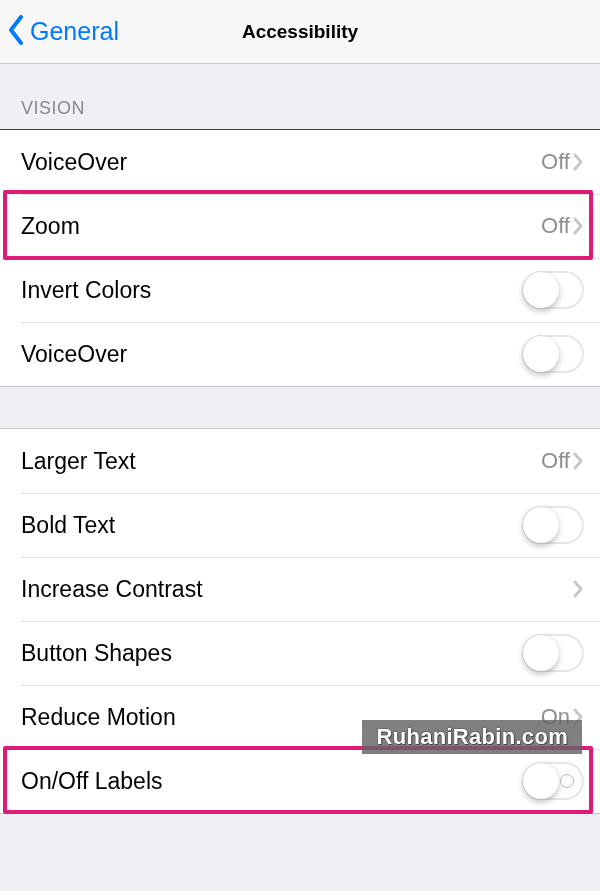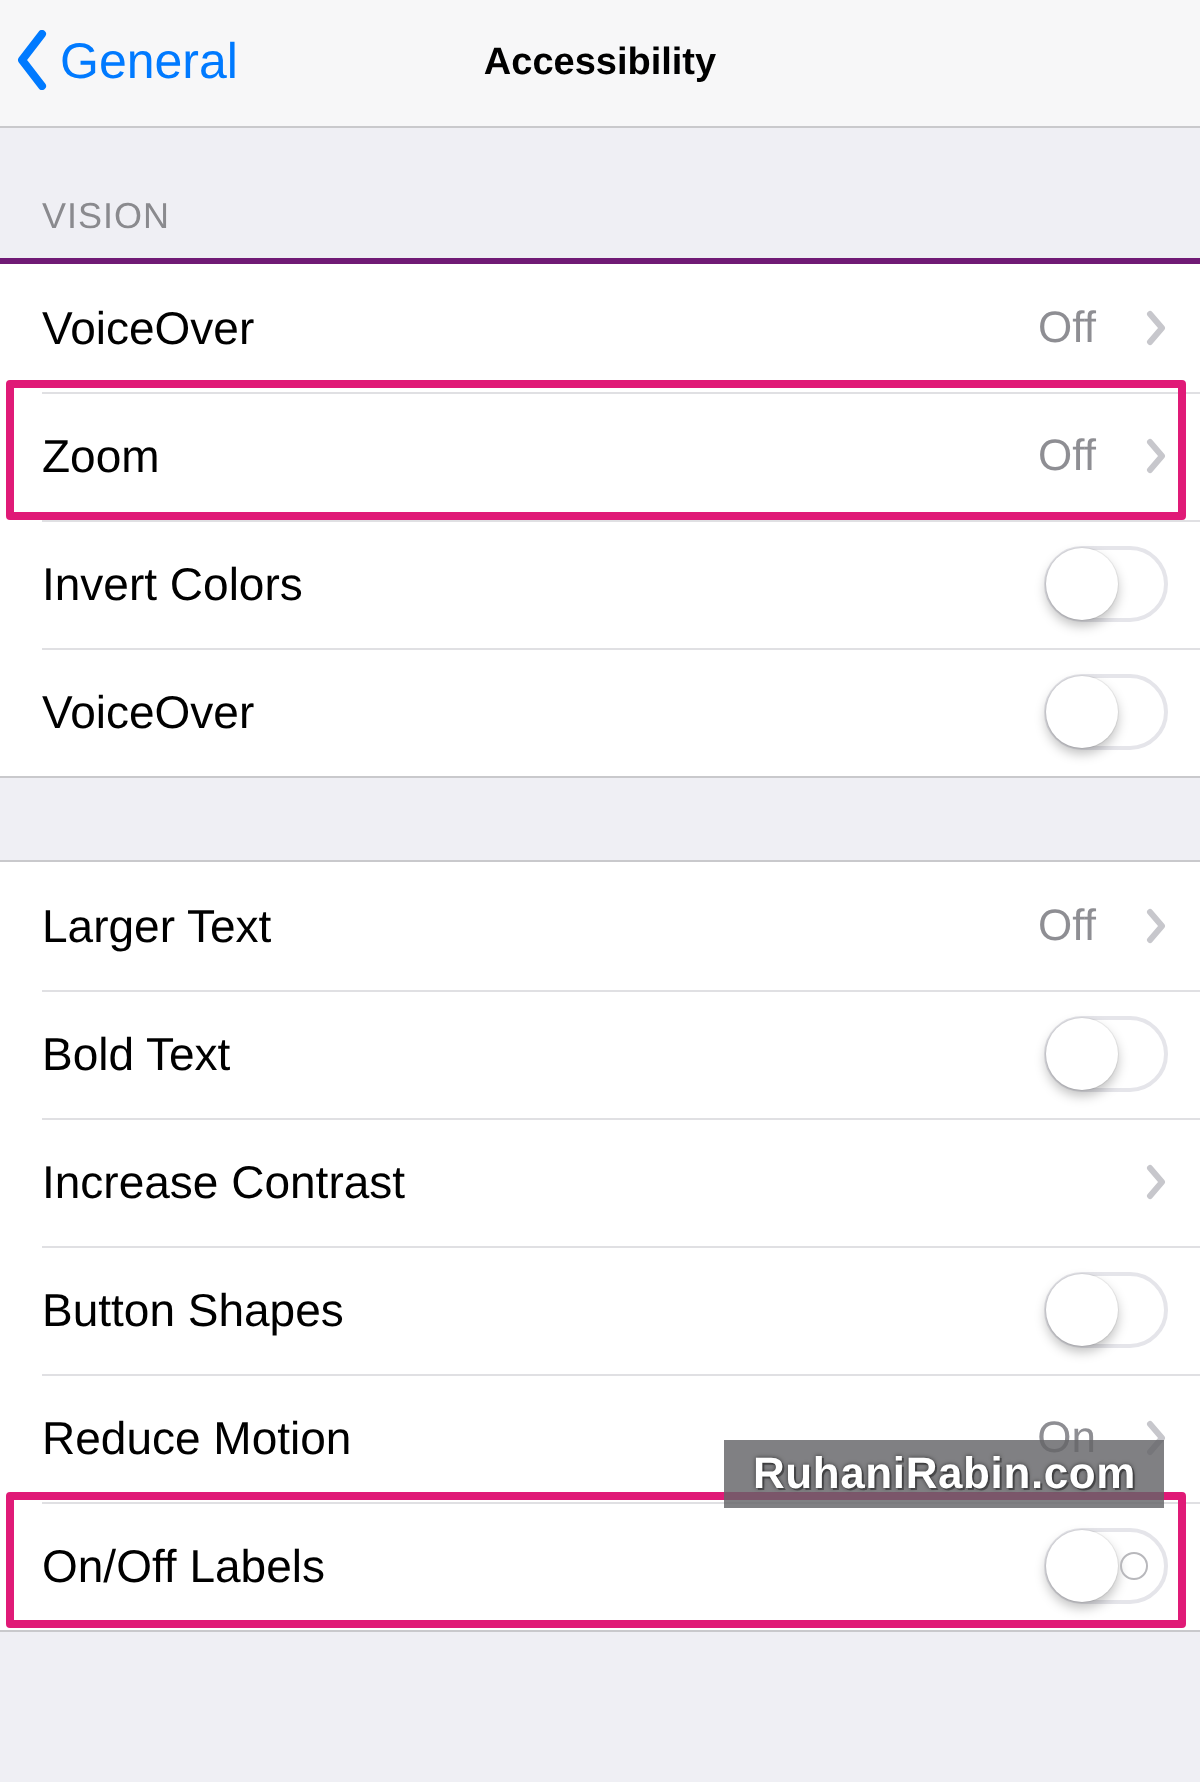--- a/index.html
+++ b/index.html
@@ -53,21 +53,21 @@
   }
   
   .group-sep {
     height: 42px;
     border-top: 1px solid #c9c9cc;
     border-bottom: 1px solid #c9c9cc;
   }
   
   .group {
     background: #fff;
-    border-top: 3px solid #701a75;
+    border-top: 1px solid #701a75;
     border-bottom: 1px solid #c9c9cc;
   }
   .row {
     display: flex;
     align-items: center;
     min-height: 64px;
     padding: 0 16px 0 21px;
     position: relative;
   }
   .row + .row::before {
@@ -79,21 +79,21 @@
   }
   .row-label {
     flex: 1;
     color: #000;
     font-size: 23px;
     font-weight: 400;
   }
   .row-value {
     color: #8e8e93;
     font-size: 22px;
-    margin-right: 24px;
+    margin-right: 2px;
   }
   .chevron {
     width: 12px; height: 20px;
     display: inline-flex;
     align-items: center;
     justify-content: center;
   }
   .chevron svg { display:block; }
   
   .toggle {

